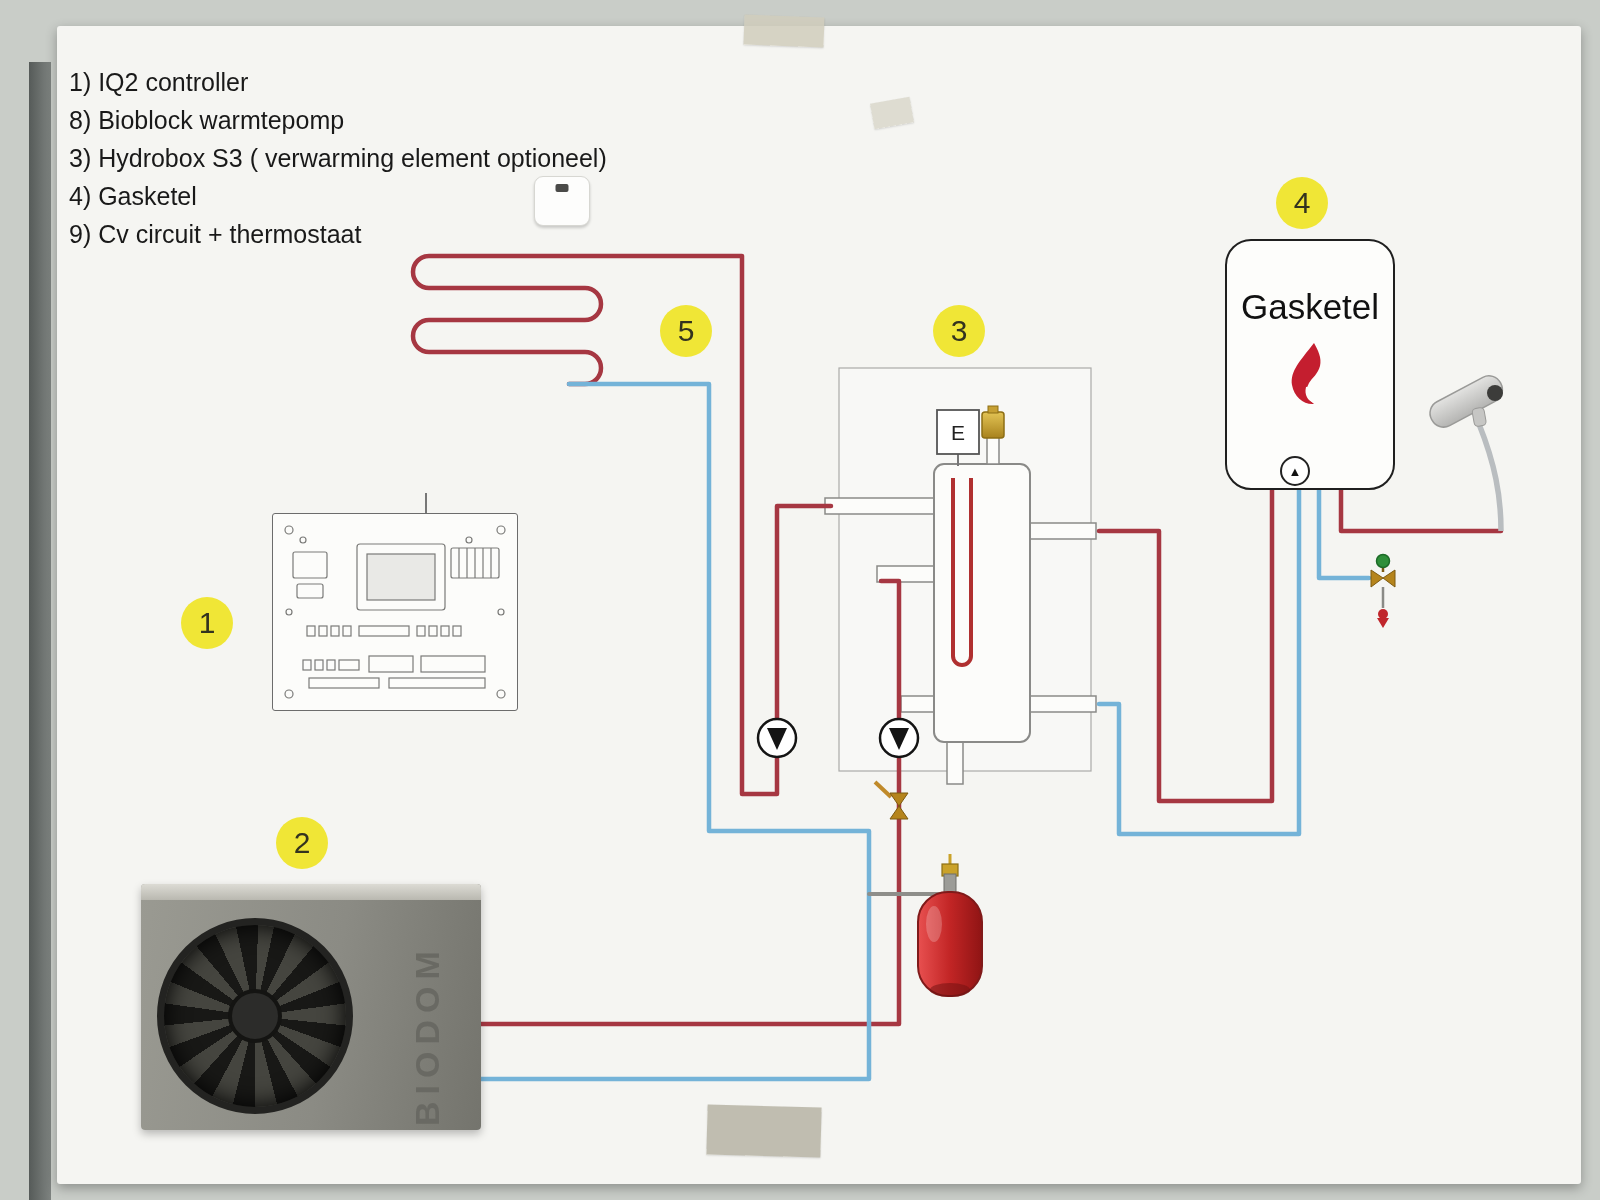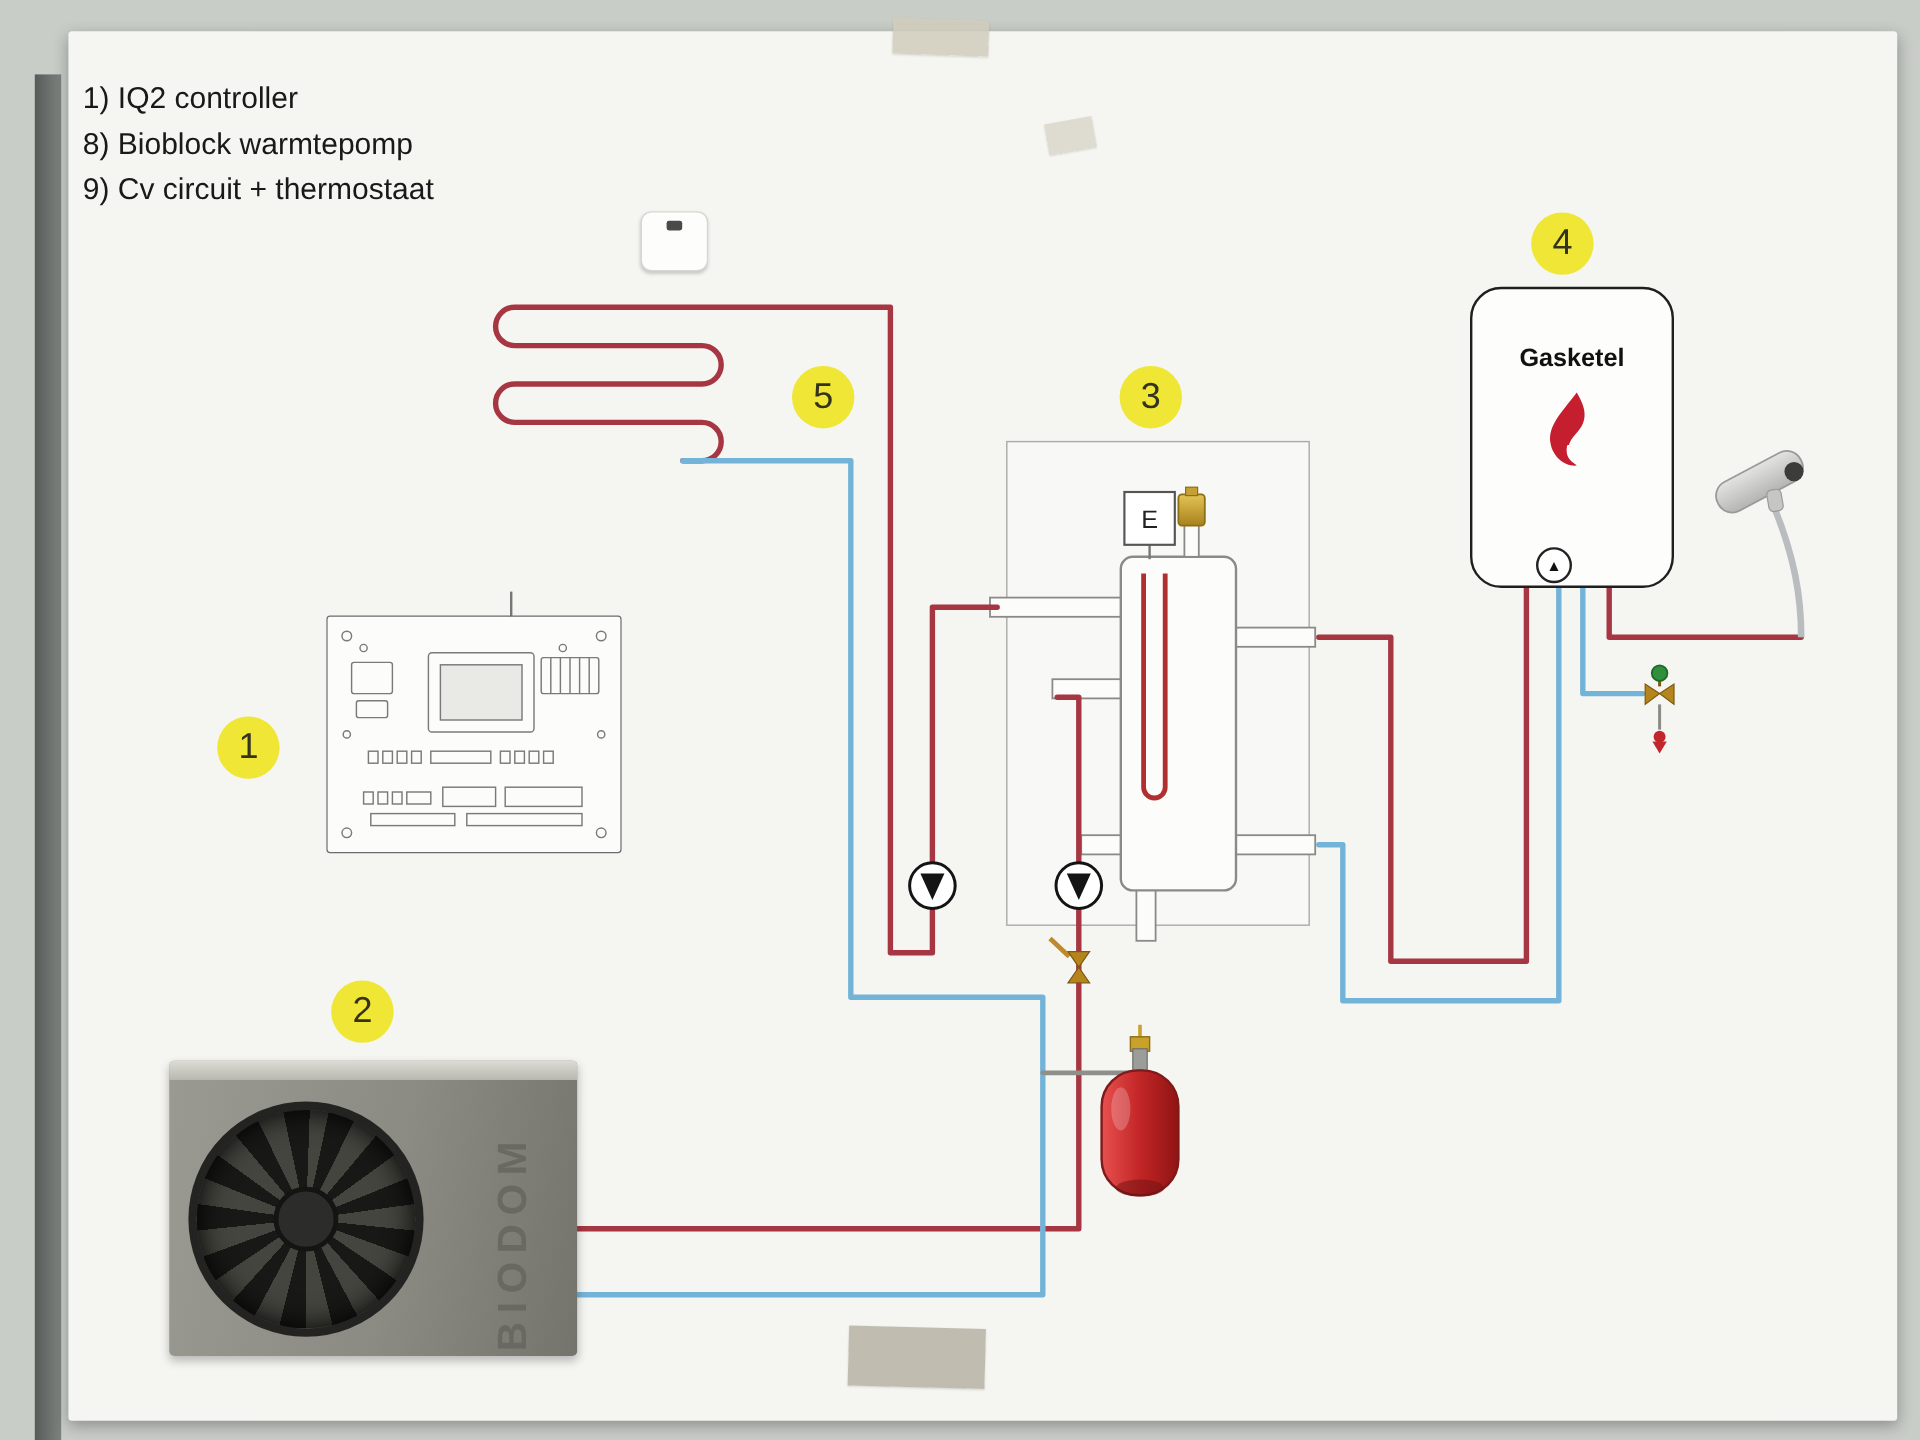--- a/index.html
+++ b/index.html
@@ -60,21 +60,21 @@
     border:7px solid #232321;box-shadow:inset 0 0 24px #000;}
   .fan::after{content:"";position:absolute;left:50%;top:50%;width:46px;height:46px;
     transform:translate(-50%,-50%);border-radius:50%;background:#2c2c2a;border:4px solid #141412;}
   .brand{position:absolute;right:34px;top:42px;height:200px;
     writing-mode:vertical-rl;transform:rotate(180deg);
     font-size:34px;font-weight:600;letter-spacing:7px;color:rgba(104,104,98,.95);}
 
   
   .gasketel{left:1196px;top:223px;width:166px;height:247px;background:#fdfdfb;
     border:2.5px solid #1f1f1f;border-radius:26px;text-align:center;}
-  .gasketel .title{margin-top:46px;font-size:21px;color:#111;font-weight:700;}
+  .gasketel .title{margin-top:46px;font-size:35px;color:#111;font-weight:400;}
   .gasketel .flame{margin-top:12px;}
   .gasketel .bottomvalve{position:absolute;left:53px;bottom:2px;width:26px;height:26px;
     border-radius:50%;background:#fff;border:2px solid #222;display:flex;align-items:center;justify-content:center;
     font-size:13px;color:#111;}
 
   .pr{stroke:#a63742;stroke-width:4.5;fill:none;stroke-linejoin:round;stroke-linecap:round;}
   .pb{stroke:#74b3d8;stroke-width:4.5;fill:none;stroke-linejoin:round;stroke-linecap:round;}
   .pg{stroke:#8e8e8a;stroke-width:4;fill:none;stroke-linecap:round;}
   .hline{stroke:#8a8a88;stroke-width:1.5;fill:#fcfcfa;}
 </style>
@@ -85,20 +85,22 @@
 
   <div class="abs left-strip"></div>
   <div class="abs paper"></div>
   <div class="abs tape tape1"></div>
   <div class="abs tape tape2"></div>
   <div class="abs tape tape3"></div>
 
   <div class="abs legend">
     <div>1) IQ2 controller</div>
     <div>8) Bioblock warmtepomp</div>
+    <div>3) Hydrobox S3 ( verwarming element optioneel)</div>
+    <div>4) Gasketel</div>
     <div>9) Cv circuit + thermostaat</div>
   </div>
 
   <svg class="abs" style="left:0;top:0" width="1600" height="1200" viewBox="0 0 1600 1200">
     <defs>
       <linearGradient id="vg" x1="0" y1="0" x2="1" y2="0">
         <stop offset="0" stop-color="#e85050"></stop>
           <stop offset="0.5" stop-color="#c22525"></stop>
           <stop offset="1" stop-color="#8f1414"></stop>
       </linearGradient>

